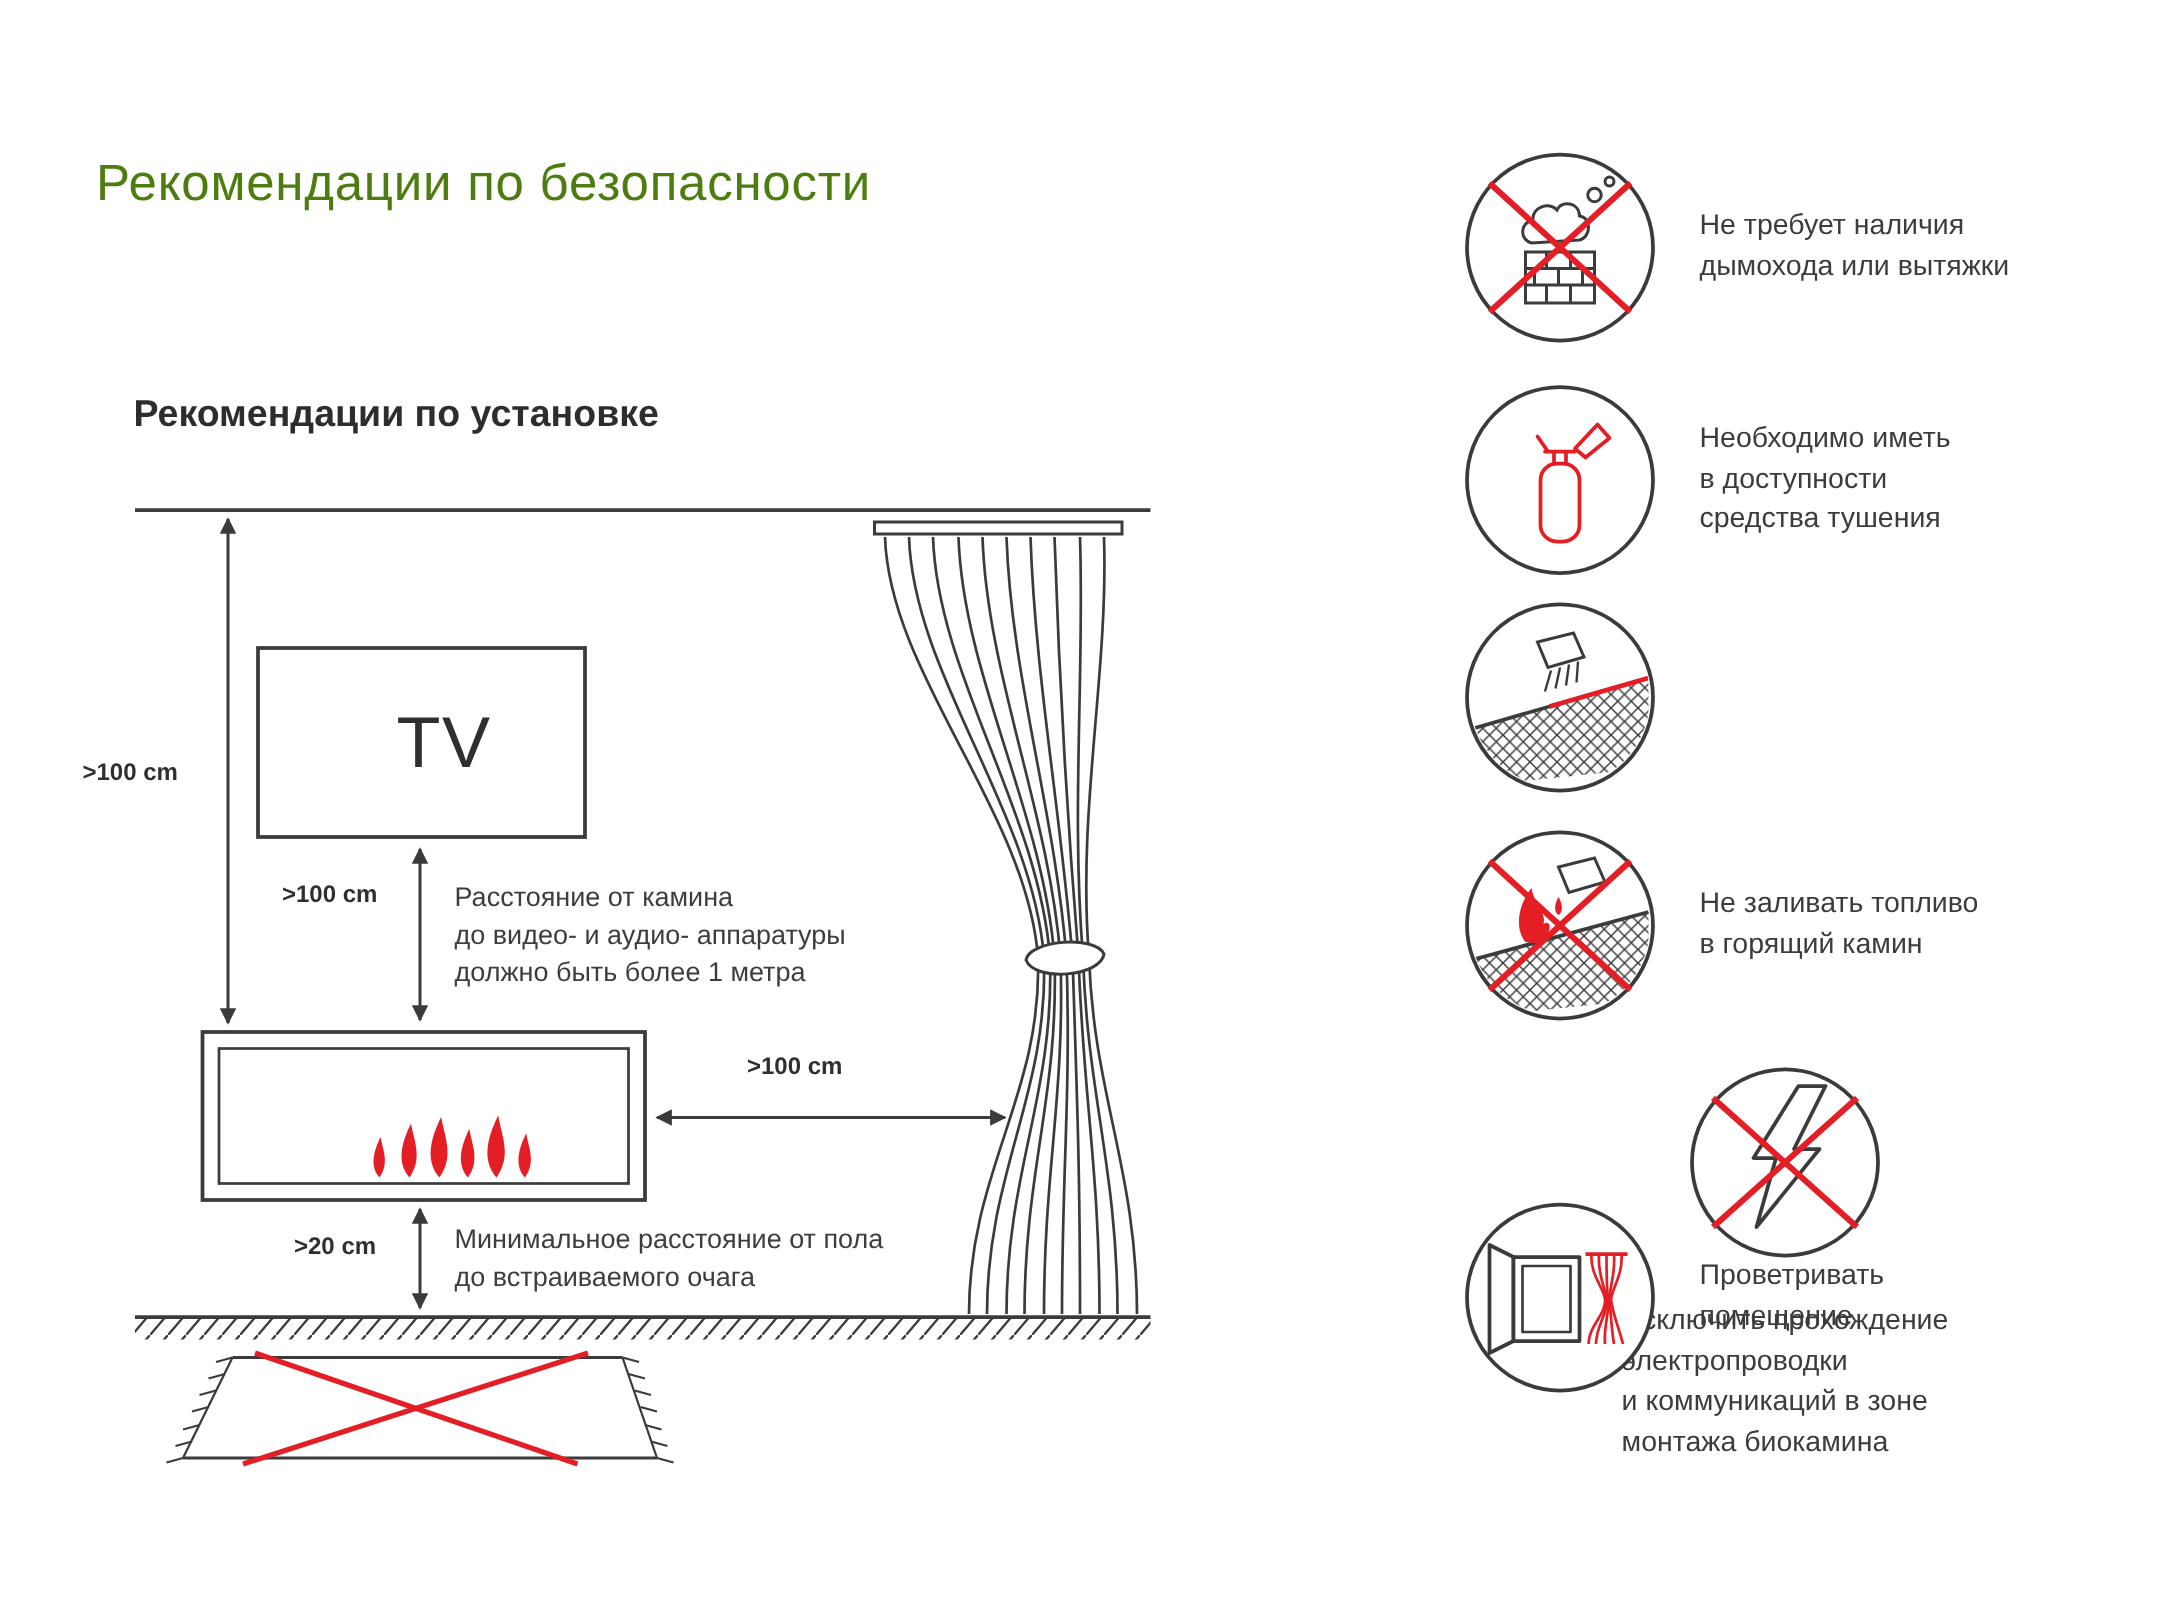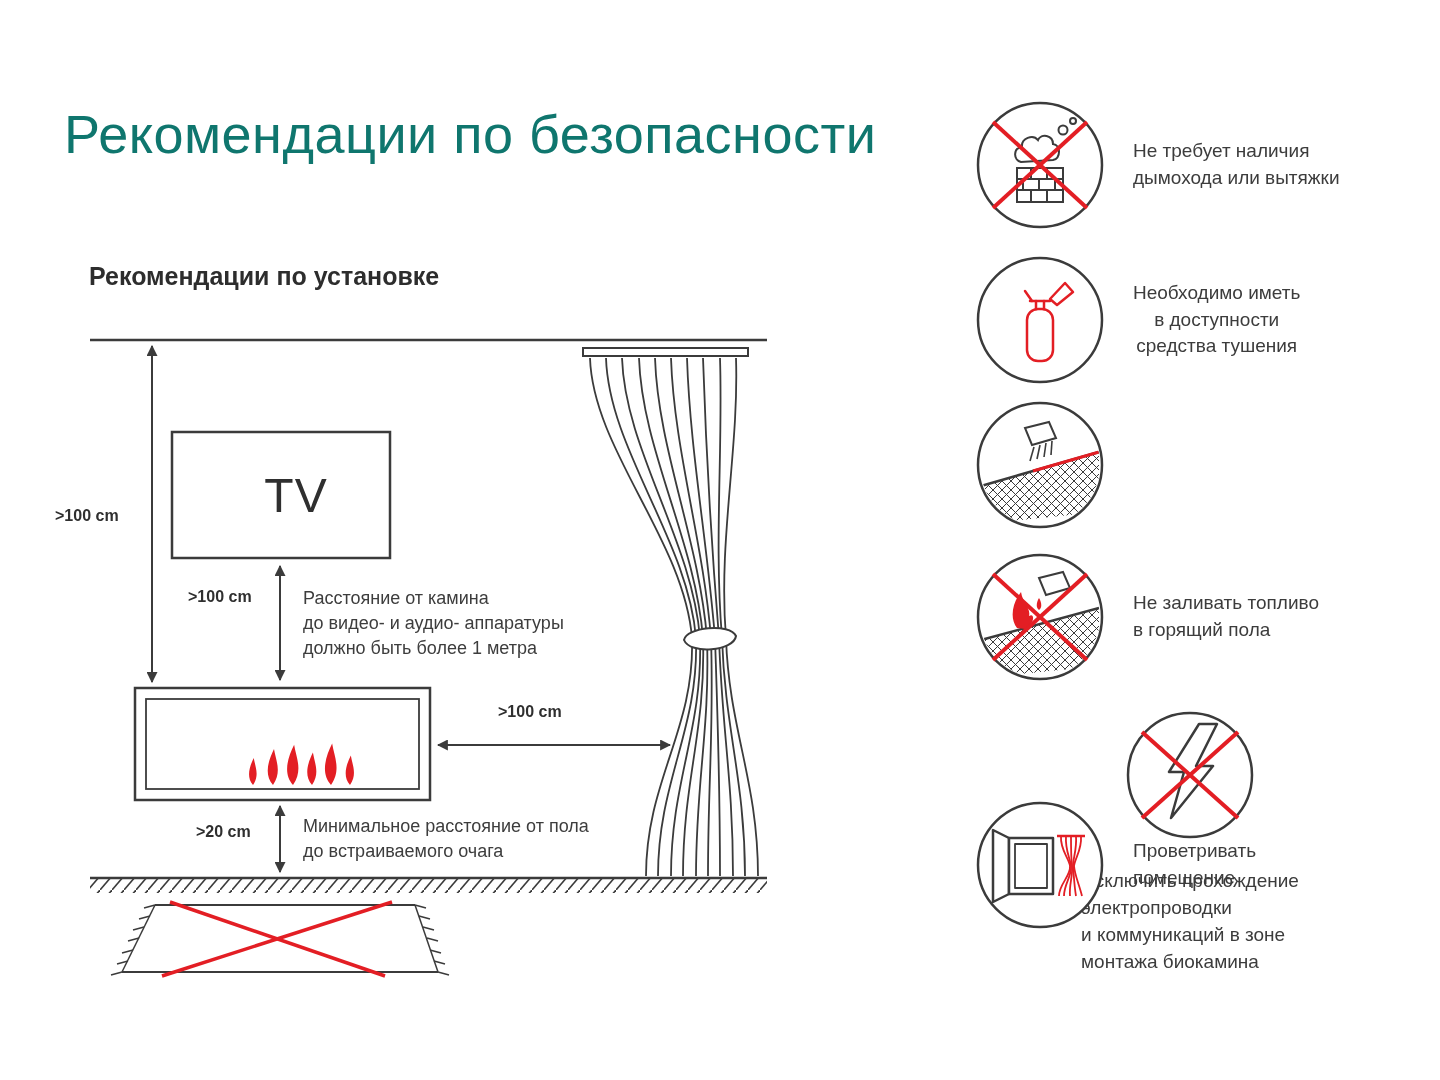--- a/index.html
+++ b/index.html
@@ -2,21 +2,21 @@
 <html><head>
 <meta charset="utf-8">
 <style>
   html,body { margin:0; padding:0; }
   body {
     width:1440px; height:1080px; position:relative; overflow:hidden;
     background:#ffffff; color:#3b3b3b;
     font-family:"Liberation Sans", sans-serif;
   }
   .abs { position:absolute; }
-  .page-title { font-size:54px; font-weight:400; color:#0f766e; letter-spacing:0.5px; }
+  .page-title { font-size:34px; font-weight:400; color:#4d7c0f; letter-spacing:0.5px; }
   .section-title { font-size:25px; font-weight:700; color:#2d2d2d; }
   .dim-label { font-size:16px; font-weight:700; color:#2f2f2f; white-space:nowrap; }
   .note { font-size:18px; line-height:1.38; color:#3d3d3d; white-space:pre-line; }
   .tv-box {
     display:flex; align-items:center; justify-content:center;
     font-size:48px; font-weight:500; color:#2f2f2f; letter-spacing:1px;
   }
   .safety-row { position:absolute; left:975px; display:flex; align-items:center; gap:28px; height:130px; width:430px; }
   .safety-text { font-size:19px; line-height:1.42; color:#3c3c3c; white-space:pre-line; }
   .icon-svg { width:130px; height:130px; flex:0 0 130px; }
@@ -151,21 +151,21 @@
     </g>
     <g stroke="#e31e24" stroke-width="4">
       <line x1="18" y1="22" x2="112" y2="108"></line>
       <line x1="112" y1="22" x2="18" y2="108"></line>
     </g>
   </svg>
   <div class="safety-text">Не требует наличия
 дымохода или вытяжки</div>
 </div>
 
-<div class="safety-row" style="top:255px;text-align:center;">
+<div class="safety-row" style="top:255px;">
   <svg class="icon-svg" viewBox="0 0 130 130">
     <circle cx="65" cy="65" r="62" fill="#ffffff" stroke="#3b3b3b" stroke-width="2.5"></circle>
     <g stroke="#e31e24" fill="none" stroke-width="2.5" stroke-linejoin="round" stroke-linecap="round">
       <rect x="52" y="54" width="26" height="52" rx="11"></rect>
       <line x1="61" y1="54" x2="61" y2="46"></line>
       <line x1="69" y1="54" x2="69" y2="46"></line>
       <line x1="55" y1="46" x2="75" y2="46"></line>
       <line x1="57" y1="46" x2="50" y2="36"></line>
       <path d="M75,44 L90,28 L98,37 L82,50 Z"></path>
     </g>
@@ -218,21 +218,21 @@
     </g>
     <path d="M42,76 C34,66 38,50 46,40 C48,52 56,56 54,64 C60,60 60,72 50,77 Z" fill="#e31e24"></path>
     <path d="M64,26 L88,20 L95,36 L71,43 Z" fill="#ffffff" stroke="#3b3b3b" stroke-width="2"></path>
     <path d="M64,46 C61,51 61,56 64,58 C67,56 67,51 64,46 Z" fill="#e31e24"></path>
     <g stroke="#e31e24" stroke-width="4">
       <line x1="18" y1="22" x2="112" y2="108"></line>
       <line x1="112" y1="22" x2="18" y2="108"></line>
     </g>
   </svg>
   <div class="safety-text">Не заливать топливо
-в горящий пола</div>
+в горящий камин</div>
 </div>
 
 <div class="safety-row" style="top:710px;flex-direction:column;">
   <svg class="icon-svg" viewBox="0 0 130 130">
     <circle cx="65" cy="65" r="62" fill="#ffffff" stroke="#3b3b3b" stroke-width="2.5"></circle>
     <path d="M74,14 L44,62 L59,62 L46,108 L88,56 L71,56 L92,14 Z" fill="none" stroke="#3b3b3b" stroke-width="2.5" stroke-linejoin="round"></path>
     <g stroke="#e31e24" stroke-width="4">
       <line x1="17" y1="22" x2="113" y2="108"></line>
       <line x1="113" y1="22" x2="17" y2="108"></line>
     </g>

